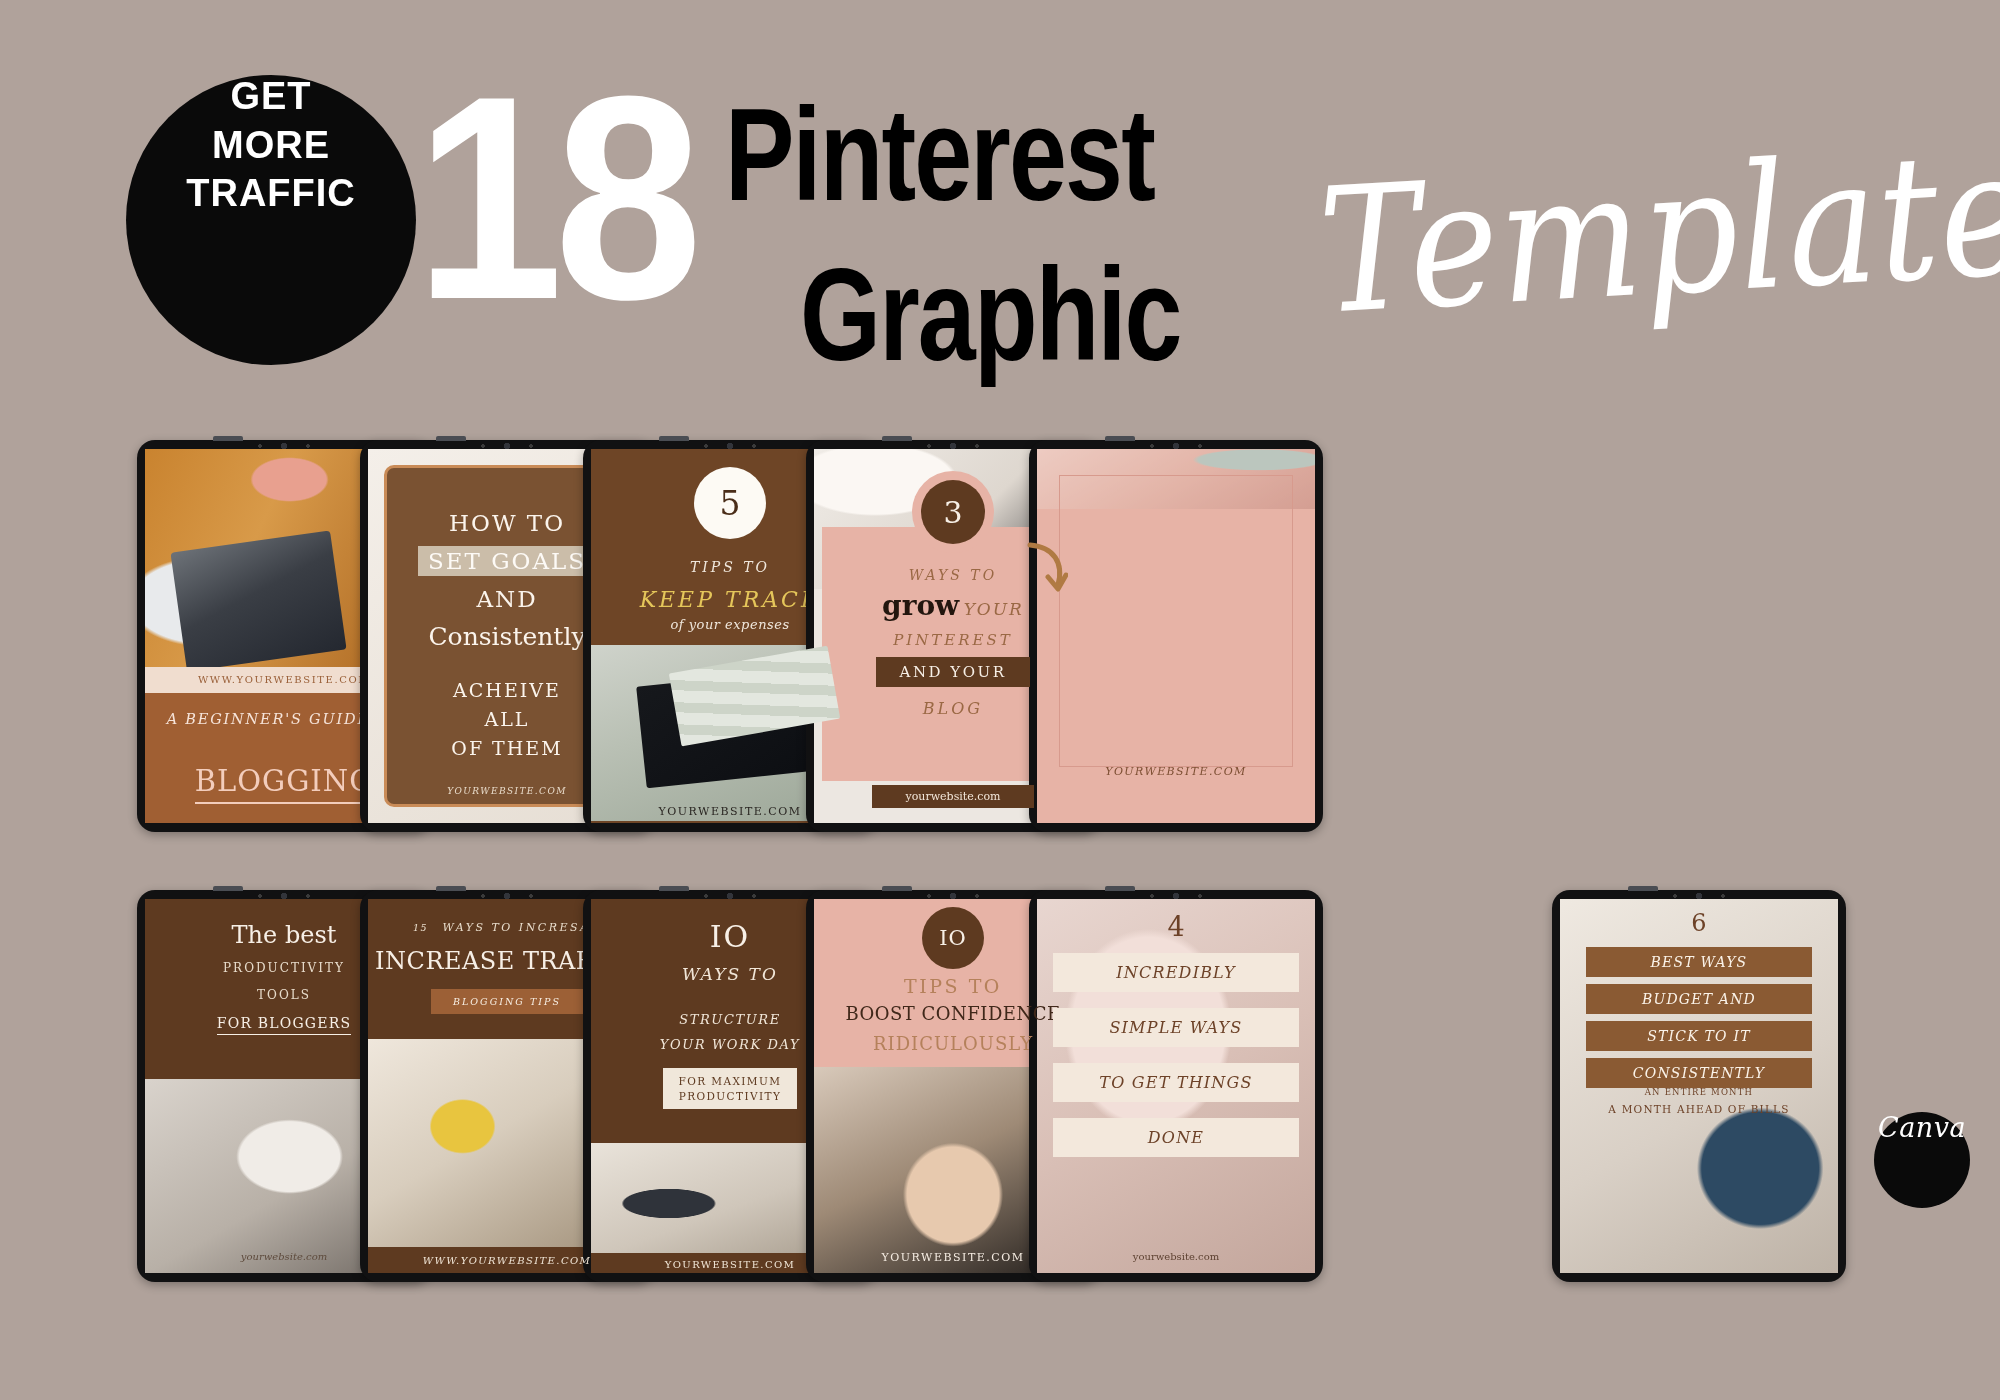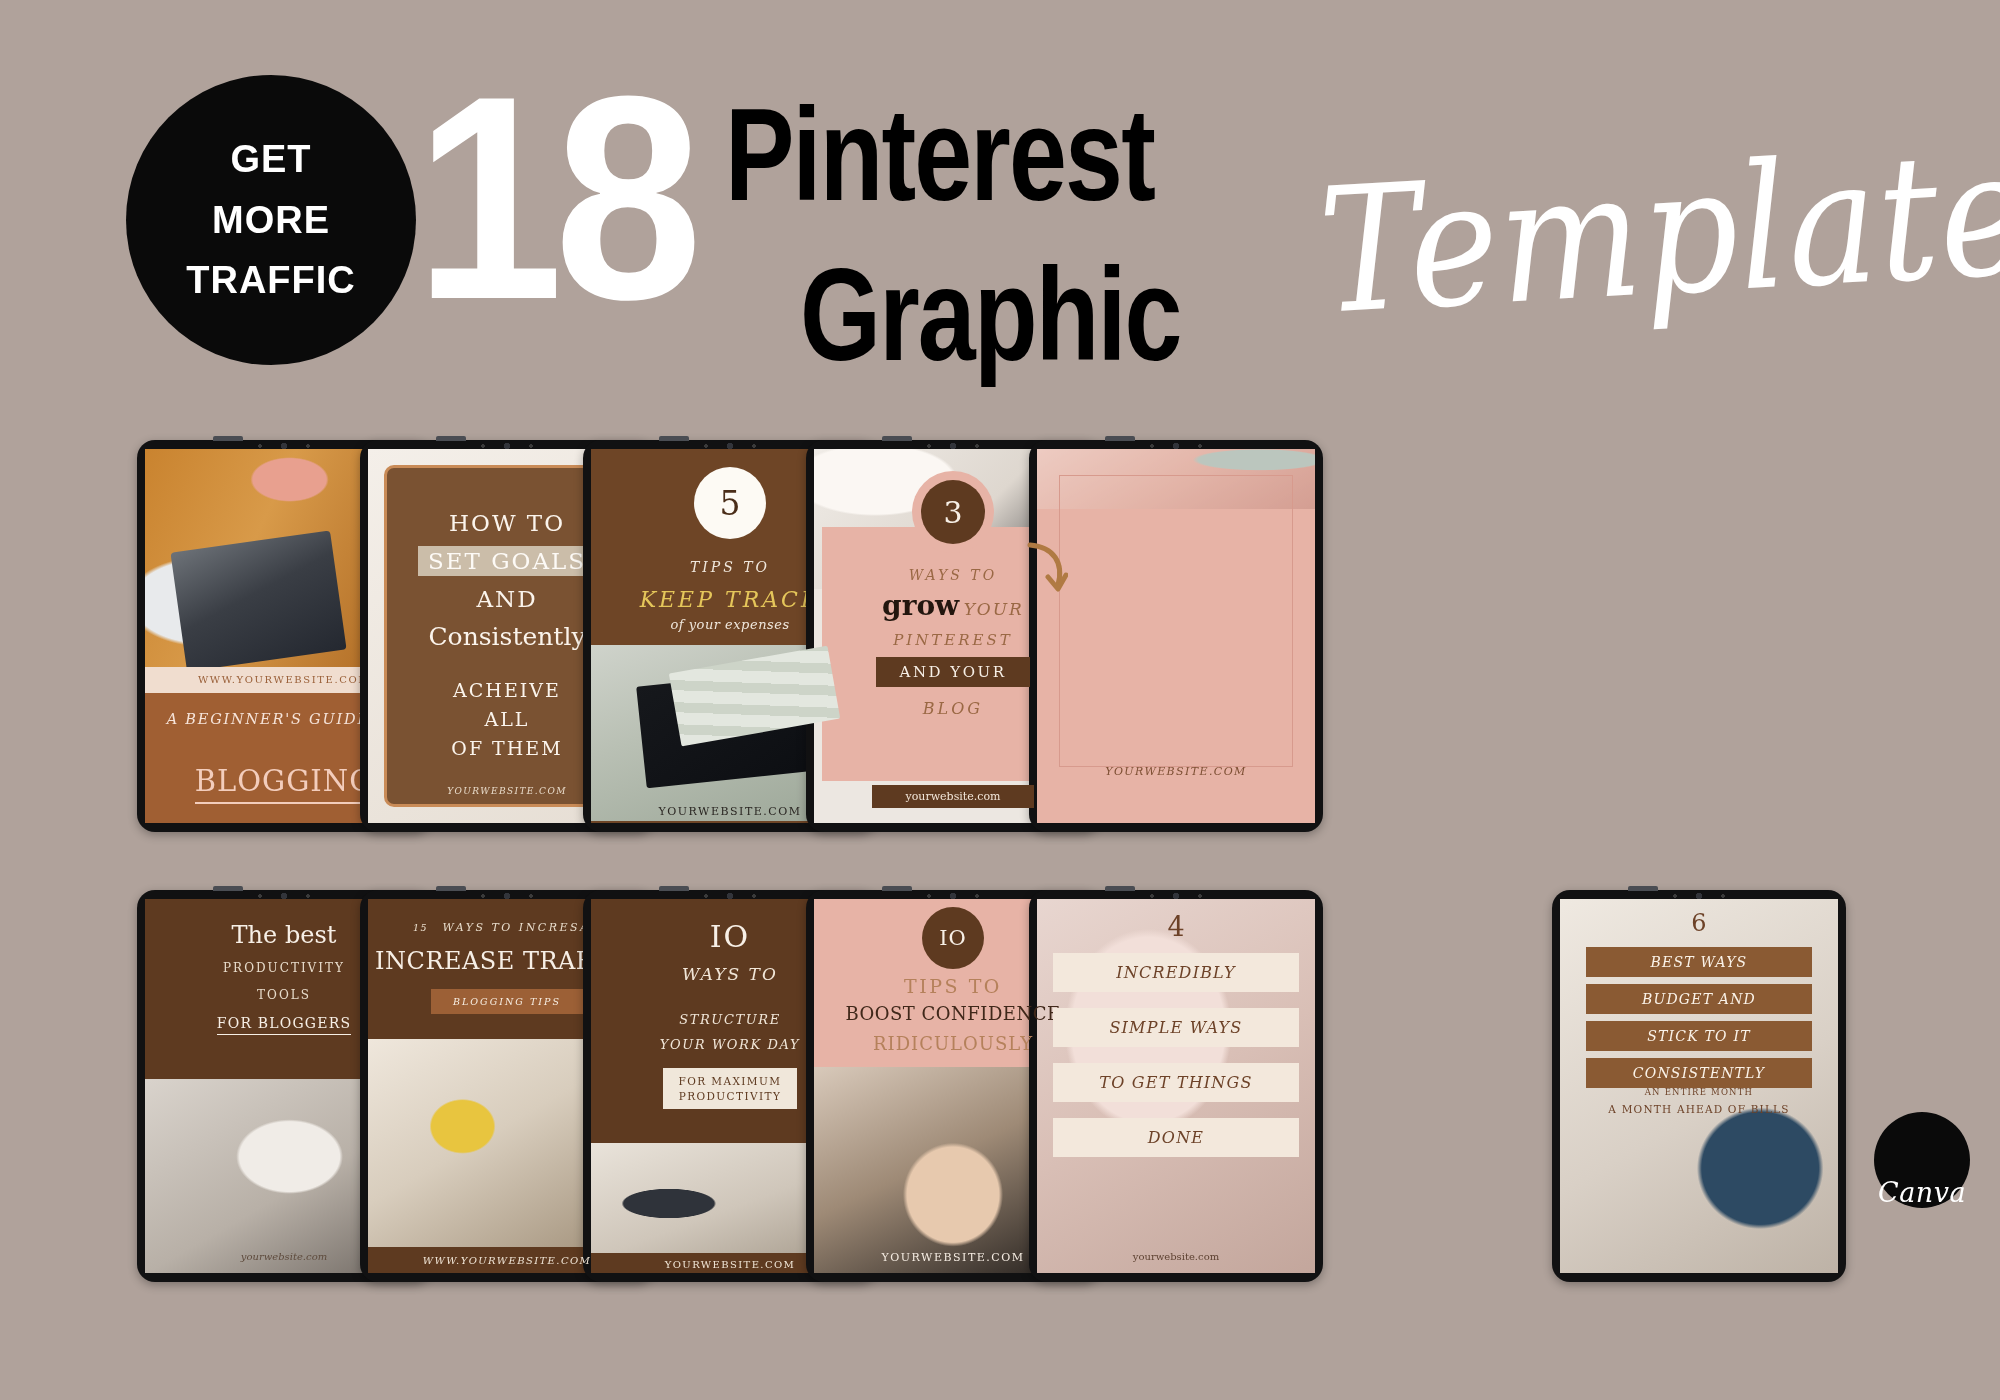--- a/index.html
+++ b/index.html
@@ -16,22 +16,22 @@
     left: 0; top: 0;
     width: 2000px; height: 420px;
   }
   .badge {
     position: absolute;
     left: 126px; top: 75px;
     width: 290px; height: 290px;
     border-radius: 50%;
     background: #0a0a0a;
     display: flex; flex-direction: column;
-    align-items: center; justify-content: center;
-    gap: 18px;
+    align-items: center; 
+    gap: 6px;
   }
   .badge span {
     color: #ffffff;
     font-weight: bold;
     font-size: 38px;
     letter-spacing: 1px;
     line-height: 1.12;
     font-family: "Liberation Sans", sans-serif;
   }
   .bignum {
@@ -202,21 +202,21 @@
 
   .overlay { position: absolute; left:0; width:100%; }
 
   
   .canva {
     position: absolute;
     right: 30px; top: 1112px;
     width: 96px; height: 96px;
     border-radius: 50%;
     background: #0a0a0a;
-    display: flex; align-items: flex-end; justify-content: center;
+    display: flex; align-items: flex-start; justify-content: center;
     color: #fff;
     font-family: "DejaVu Serif", serif;
     font-style: italic;
     font-size: 27px;
     letter-spacing: 0.5px;
   }
 </style>
 </head>
 <body>
 

